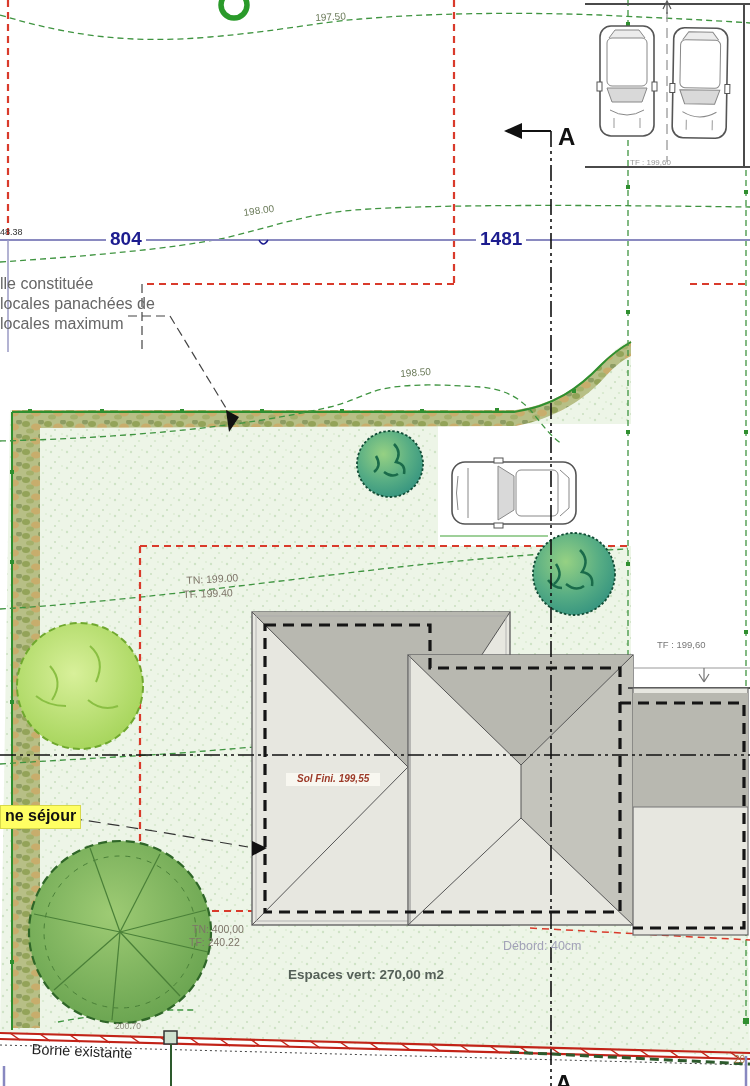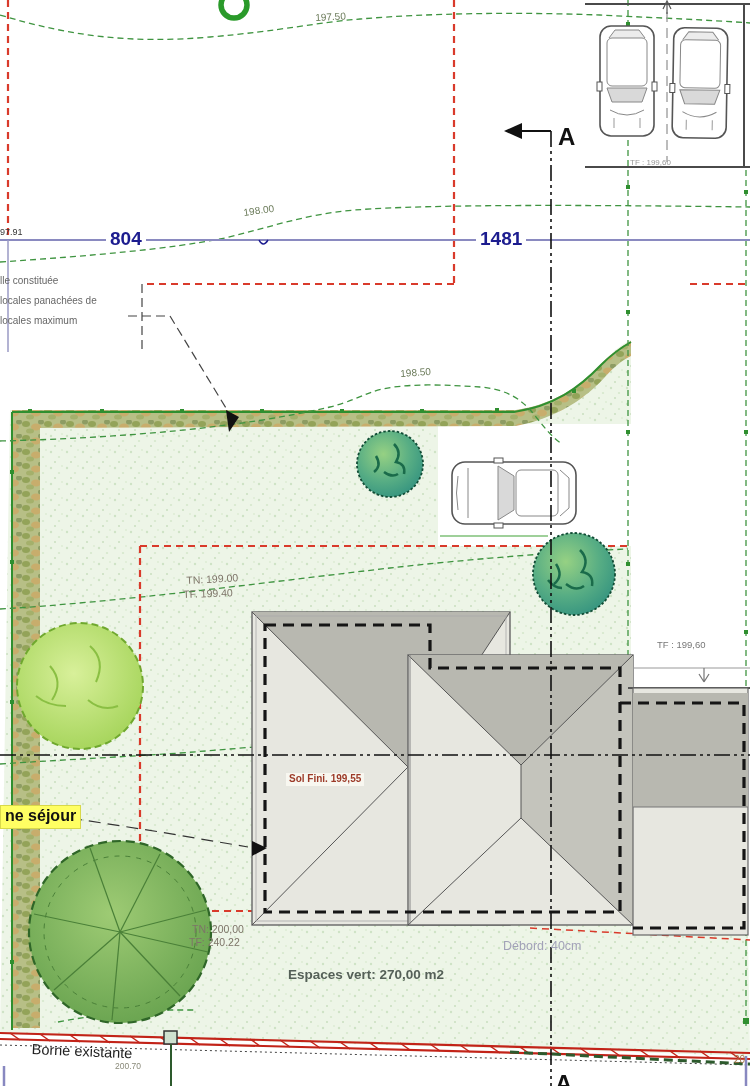--- a/index.html
+++ b/index.html
@@ -2,27 +2,27 @@
 <html><head>
 <meta charset="utf-8">
 <style>
   html,body{margin:0;padding:0;background:#fff;}
   #plan{position:relative;width:750px;height:1086px;overflow:hidden;background:#fff;
         font-family:"Liberation Sans",sans-serif;}
   #plan svg{position:absolute;left:0;top:0;}
   .lbl{position:absolute;white-space:nowrap;line-height:1.05;}
   .parcel{font-size:19px;font-weight:bold;color:#1c1c8f;background:#fff;padding:0 4px;}
   .contour{font-size:10px;color:#6b7b5a;}
-  .tiny{font-size:8.5px;color:#8a8a7a;margin-top:40px;}
+  .tiny{font-size:8.5px;color:#8a8a7a;}
   .levels{font-size:10.5px;color:#7d7468;}
   .section-letter{font-size:24px;font-weight:bold;color:#111;}
-  .note{font-size:10px;color:#666;}
+  .note{font-size:16px;color:#666;}
   .sejour{background:#ffff63;border:1px solid #d8d84a;font-size:16px;font-weight:bold;color:#111;
           padding:2px 4px 3px 4px;}
-  .solfini{font-size:10px;font-weight:bold;color:#9c3a28;background:rgba(250,249,242,.85);padding:1px 3px;}
+  .solfini{font-size:10px;font-weight:bold;font-style:italic;color:#9c3a28;background:rgba(250,249,242,.85);padding:1px 11px;}
   .espaces{font-size:13.5px;color:#556058;font-weight:bold;}
   .debord{font-size:12.5px;color:#a2a2b8;}
   .borne{font-size:14.5px;color:#222;}
   .rot{transform-origin:left top;}
 </style>
 </head>
 <body>
 
 <div id="plan">
 <svg width="750" height="1086" viewBox="0 0 750 1086">
@@ -271,34 +271,34 @@
     <polygon points="252,841 267,848 252,856" fill="#111"></polygon>
   </g>
 </svg>
 
   <div class="lbl note" style="left:0;top:276px">lle constituée</div>
   <div class="lbl note" style="left:0;top:296px">locales panachées de</div>
   <div class="lbl note" style="left:0;top:316px">locales maximum</div>
 
   <div class="lbl parcel" style="left:106px;top:229px">804</div>
   <div class="lbl parcel" style="left:476px;top:229px">1481</div>
-  <div class="lbl" style="left:0;top:228px;font-size:9px;color:#333">97.91</div>
+  <div class="lbl" style="left:0;top:228px;font-size:9px;color:#333">48.38</div>
 
   <div class="lbl contour rot" style="left:315px;top:13px;transform:rotate(-3deg)">197.50</div>
   <div class="lbl contour rot" style="left:243px;top:208px;transform:rotate(-8deg)">198.00</div>
   <div class="lbl contour rot" style="left:400px;top:369px;transform:rotate(-4deg)">198.50</div>
   <div class="lbl tiny" style="left:115px;top:1022px">200.70</div>
   <div class="lbl" style="left:734px;top:1055px;font-size:10px;color:#a4754a">20</div>
 
   <div class="lbl section-letter" style="left:558px;top:124px">A</div>
   <div class="lbl section-letter" style="left:555px;top:1071px">A</div>
 
   <div class="lbl levels rot" style="left:186px;top:575px;transform:rotate(-3deg)">TN: 199.00</div>
   <div class="lbl levels rot" style="left:183px;top:589px;transform:rotate(-2deg)">TF. 199.40</div>
-  <div class="lbl levels" style="left:192px;top:924px">TN: 200,00</div>
+  <div class="lbl levels" style="left:192px;top:924px">TN: 400,00</div>
   <div class="lbl levels" style="left:189px;top:937px">TF: 240.22</div>
   <div class="lbl" style="left:657px;top:640px;font-size:9.5px;color:#777">TF : 199,60</div>
   <div class="lbl" style="left:630px;top:159px;font-size:8px;color:#999">TF : 199,60</div>
   <div class="lbl solfini" style="left:286px;top:773px">Sol Fini. 199,55</div>
 
   <div class="lbl sejour" style="left:0;top:805px">ne séjour</div>
   <div class="lbl espaces" style="left:288px;top:968px">Espaces vert: 270,00 m2</div>
   <div class="lbl debord" style="left:503px;top:940px">Débord: 40cm</div>
   <div class="lbl borne rot" style="left:32px;top:1042px;transform:rotate(2.5deg)">Borne existante</div>
 </div>

